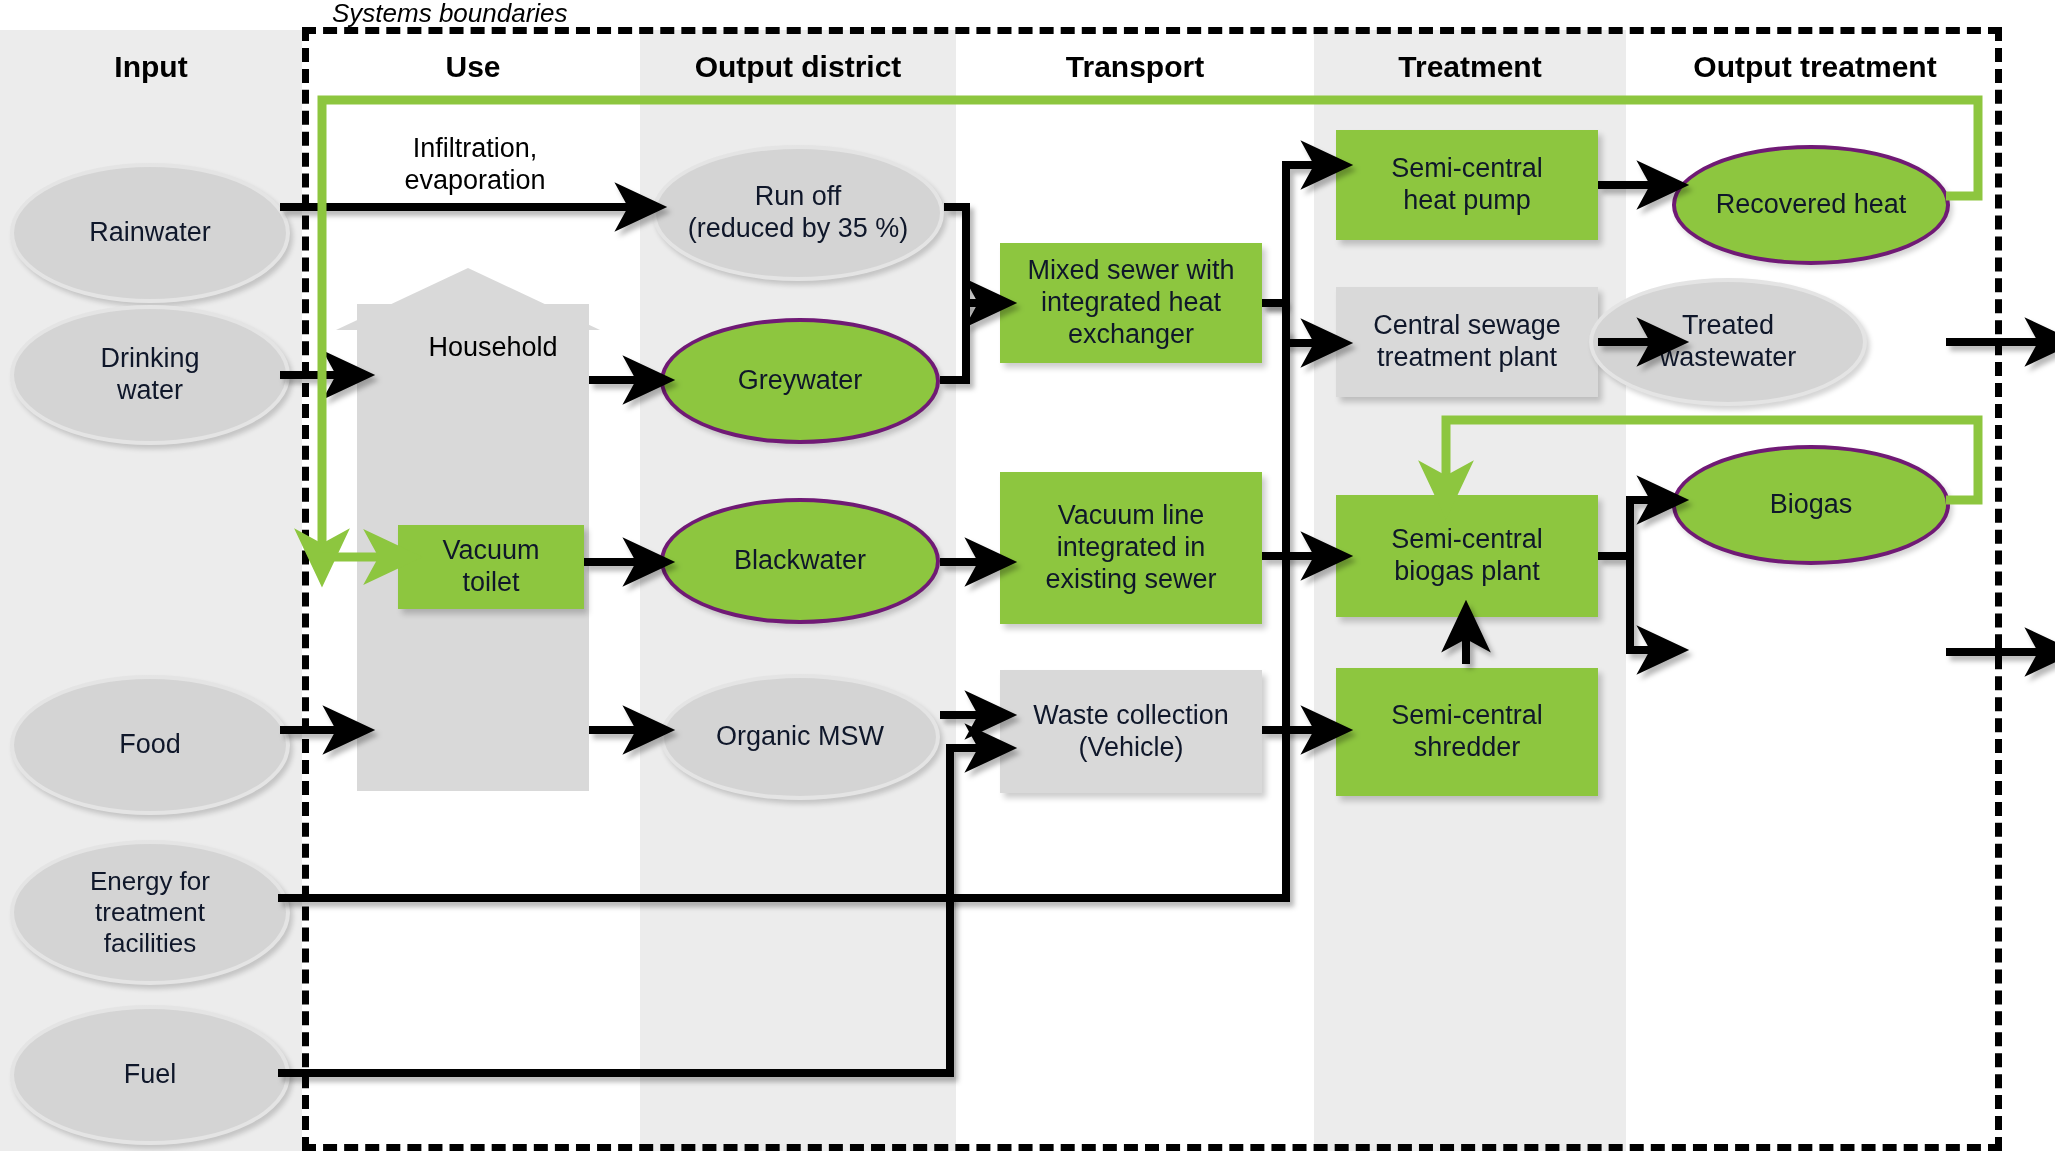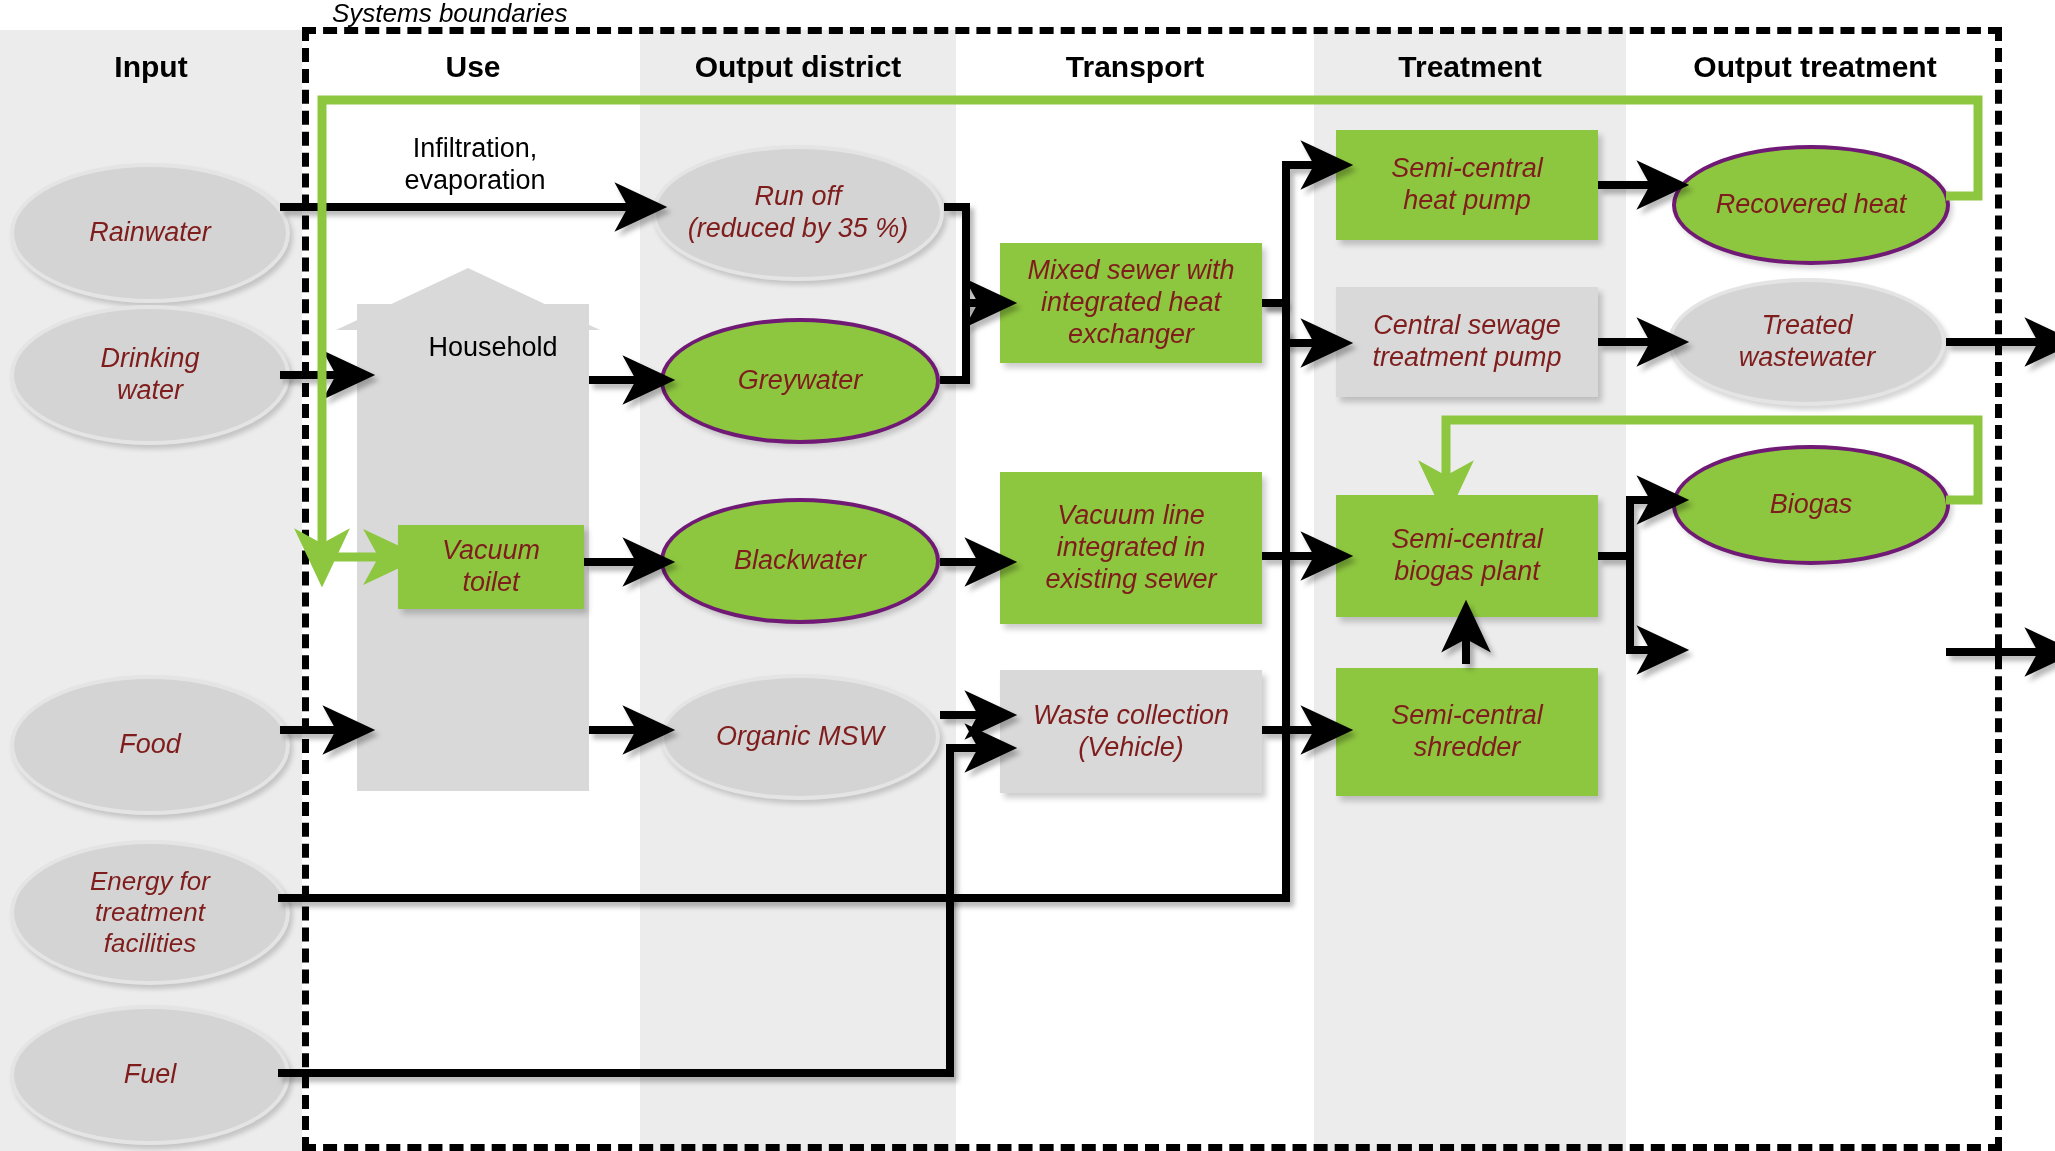--- a/index.html
+++ b/index.html
@@ -29,24 +29,23 @@
 
   
   .house-body{position:absolute;background:#d9d9d9;}
   .house-roof{position:absolute;width:0;height:0;}
 
   
   .node{
     position:absolute;
     display:flex;align-items:center;justify-content:center;
     text-align:center;
-    font-size:27px;color:#7f1d1d;line-height:1.18;
+    font-size:27px;color:#0f172a;line-height:1.18;
     box-sizing:border-box;
     padding:2px 6px;
-    font-style:italic;
   }
   .ellipse{border-radius:50%;}
   .gray{background:#d9d9d9;}
   .green{background:#8dc63f;}
   .ellipse.gray{background:#d4d4d4;box-shadow:3px 4px 5px rgba(0,0,0,.17);}
   .ellipse.green{background:#8dc63f;box-shadow:3px 4px 5px rgba(0,0,0,.17);border:4px solid #701a75;}
   .ellipse.gray{border:4px solid #e4e4e4;}
   .rect{box-shadow:4px 5px 6px rgba(0,0,0,.20);}
 
   
@@ -143,38 +142,38 @@
 (Vehicle)</span>
   </div>
 
   <div class="node rect green" style="left:1336px;top:130px;width:262px;height:110px;">
     <span style="white-space:pre-line;">Semi-central
 heat pump</span>
   </div>
 
   <div class="node rect gray" style="left:1336px;top:287px;width:262px;height:110px;">
     <span style="white-space:pre-line;">Central sewage
-treatment pump</span>
+treatment plant</span>
   </div>
 
   <div class="node rect green" style="left:1336px;top:495px;width:262px;height:122px;">
     <span style="white-space:pre-line;">Semi-central
 biogas plant</span>
   </div>
 
   <div class="node rect green" style="left:1336px;top:668px;width:262px;height:128px;">
     <span style="white-space:pre-line;">Semi-central
 shredder</span>
   </div>
 
   <div class="node ellipse green" style="left:1672px;top:145px;width:278px;height:120px;">
     <span>Recovered heat</span>
   </div>
 
-  <div class="node ellipse gray" style="left:1668px;top:278px;width:278px;height:128px;">
+  <div class="node ellipse gray" style="left:1589px;top:278px;width:278px;height:128px;">
     <span style="white-space:pre-line;">Treated
 wastewater</span>
   </div>
 
   <div class="node ellipse green" style="left:1672px;top:445px;width:278px;height:120px;">
     <span>Biogas</span>
   </div>
 
 
   <svg id="wires" viewBox="0 0 2055 1151">

